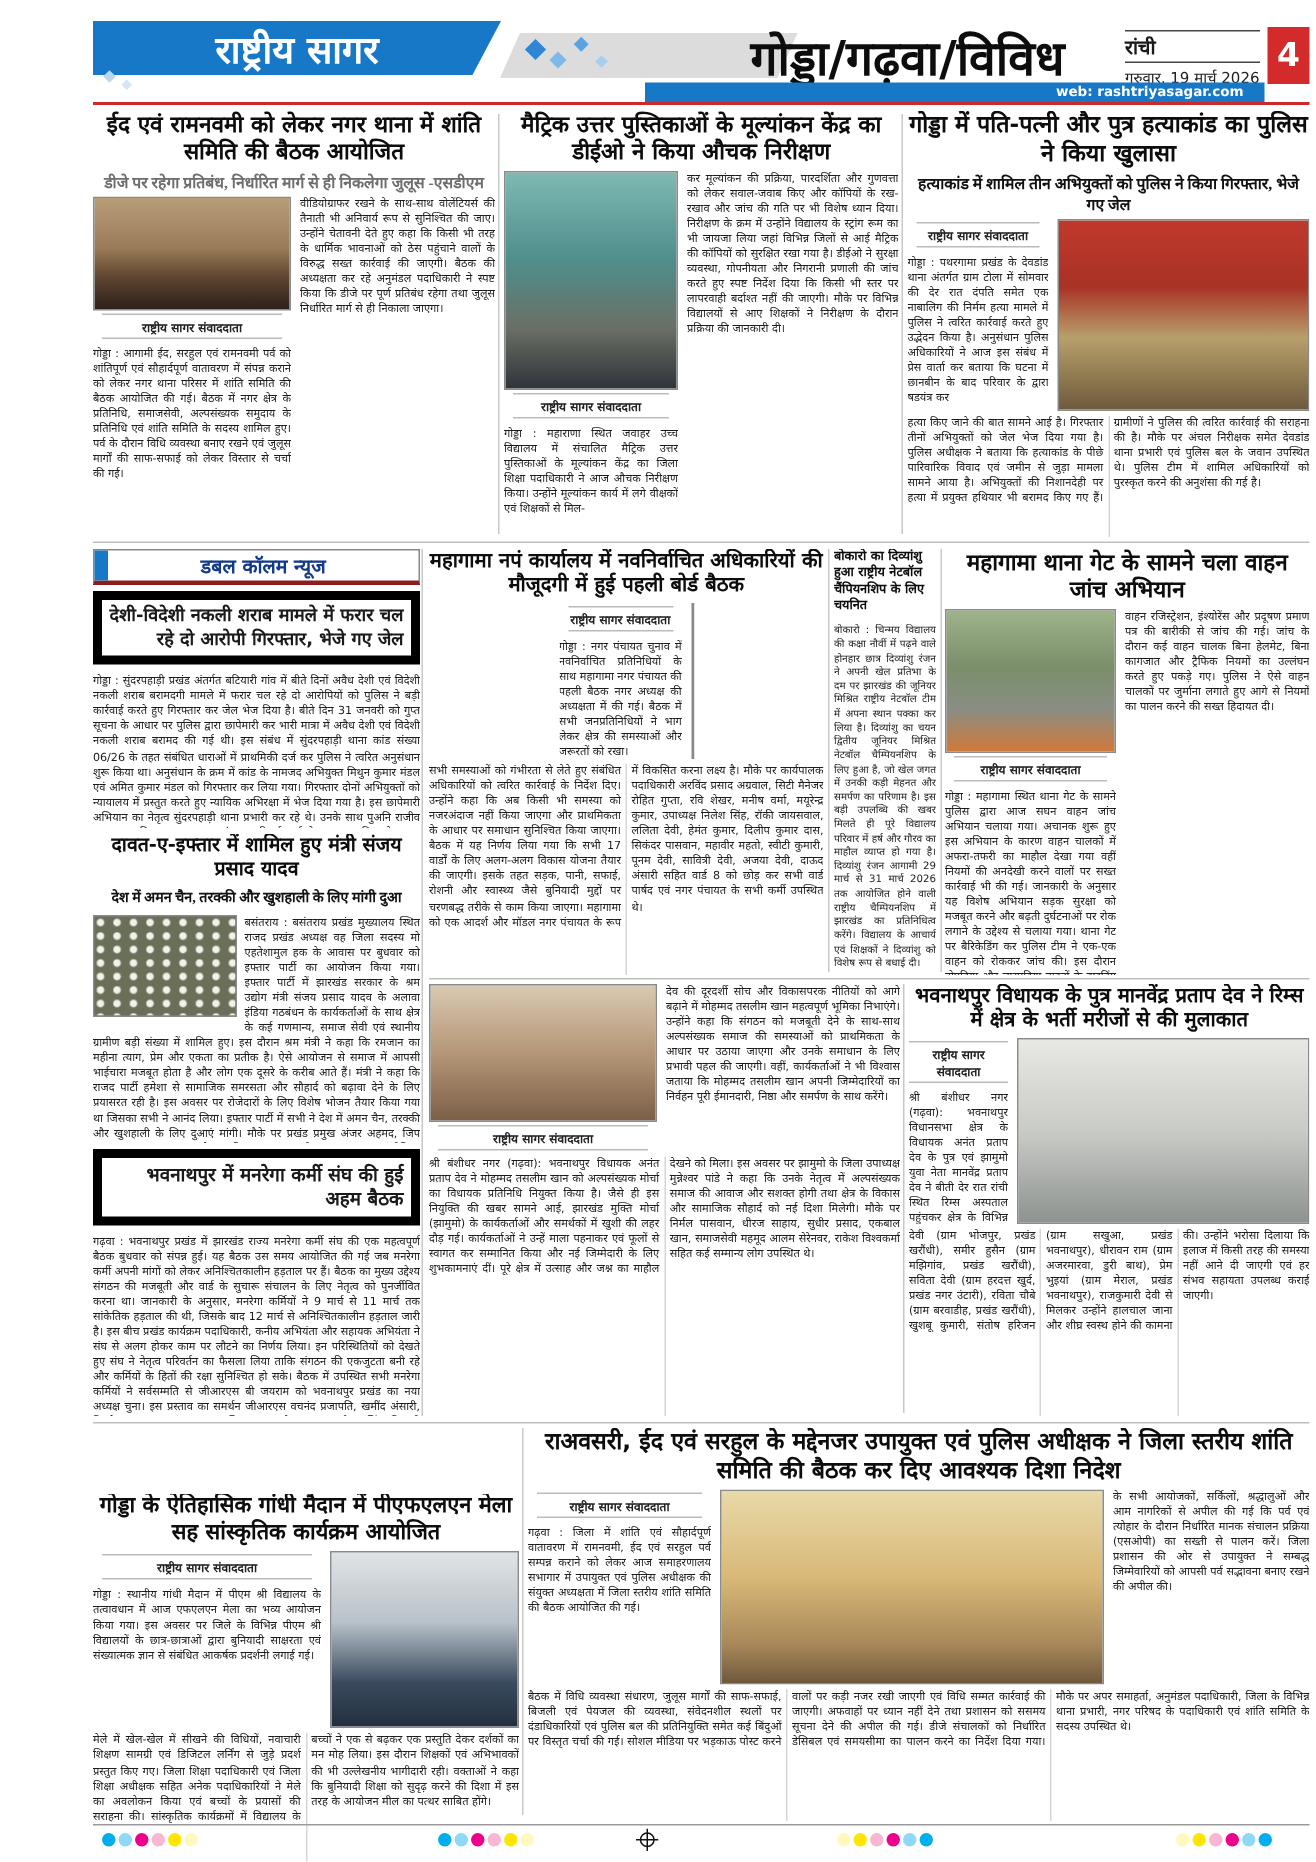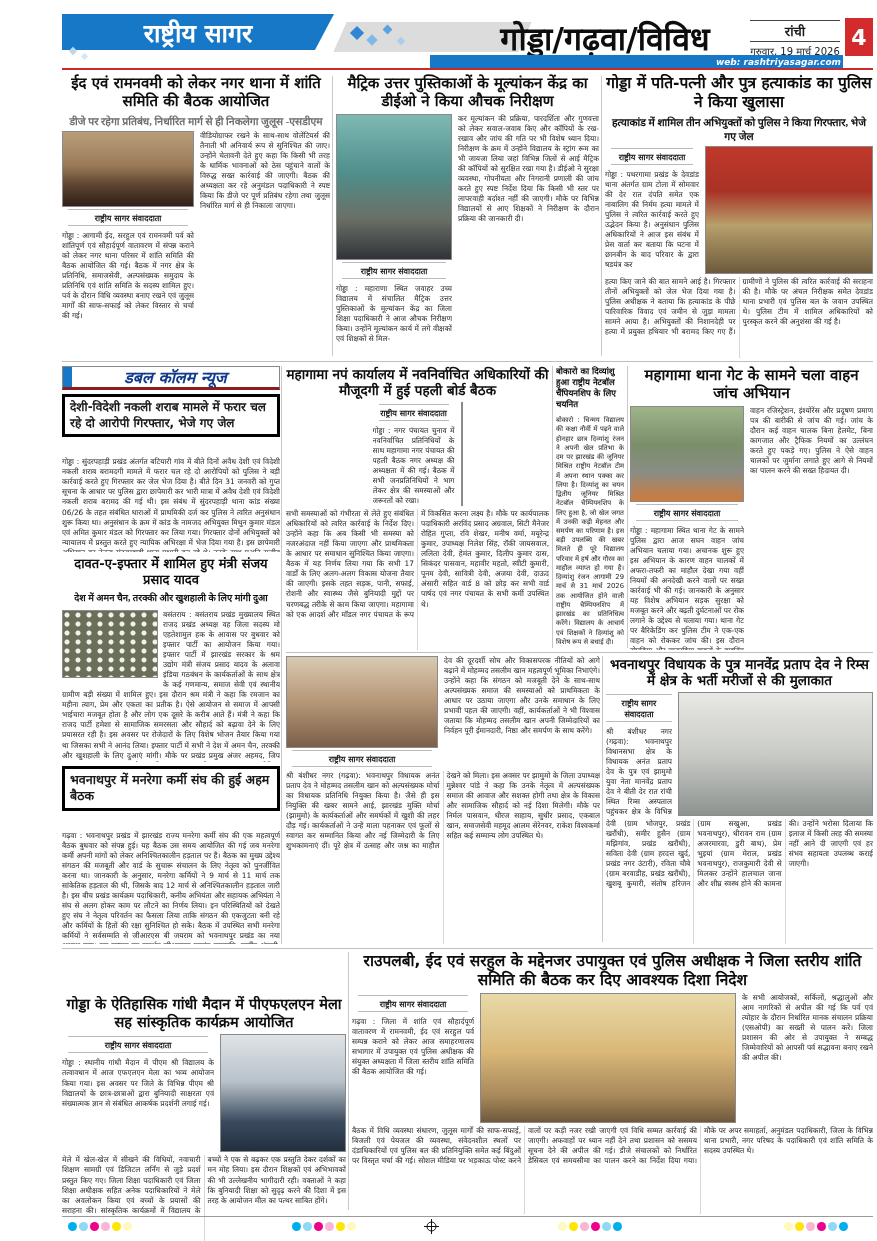--- a/index.html
+++ b/index.html
@@ -7,49 +7,49 @@
         font-family:"DejaVu Sans","Liberation Sans",sans-serif;color:#1a1a1a;}
   
   .mast{position:absolute;left:62px;top:14px;width:272px;height:36px;background:#1878c8;
         color:#fff;display:flex;align-items:center;justify-content:center;font-weight:bold;
         font-size:25px;clip-path:polygon(0 0,100% 0,93% 100%,0 100%);}
   .grayband{position:absolute;left:340px;top:22px;width:185px;height:30px;background:#dcdcdc;
         transform:skewX(-24deg);}
   .dmd{position:absolute;width:10px;height:10px;transform:rotate(45deg);}
   .ed-title{position:absolute;left:462px;top:18px;width:286px;height:38px;display:flex;
         align-items:center;justify-content:center;font-weight:bold;font-size:32px;color:#0d0d0d;}
-  .dateblock{position:absolute;left:750px;top:20px;width:90px;text-align:center;}
+  .dateblock{position:absolute;left:750px;top:20px;width:90px;}
   .dateblock .city{font-weight:bold;font-size:13px;border-top:1px solid #444;border-bottom:1px solid #444;padding:1px 0;}
   .dateblock .dt{font-size:10px;padding-top:2px;color:#222;}
   .pagebox{position:absolute;left:845px;top:18px;width:28px;height:38px;background:#d32b2b;
         color:#fff;font-weight:bold;font-size:22px;display:flex;align-items:center;justify-content:center;}
   .webbar{position:absolute;left:430px;top:55px;width:413px;height:13px;background:#1878c8;color:#fff;
-        font-size:9px;font-weight:bold;display:flex;align-items:center;justify-content:flex-end;padding-right:2px;box-sizing:border-box;font-style:italic;}
+        font-size:9px;font-weight:bold;display:flex;align-items:center;justify-content:flex-end;padding-right:14px;box-sizing:border-box;}
   .redline{position:absolute;left:62px;top:68px;width:811px;height:2px;background:#cc2a2a;}
   
   .art{position:absolute;display:flex;flex-direction:column;overflow:hidden;box-sizing:border-box;}
   .hl{font-weight:bold;text-align:center;line-height:1.22;color:#0d0d0d;margin:0 0 3px 0;}
   .sub{font-weight:bold;text-align:center;color:#6e6e6e;margin:0 0 3px 0;font-family:Liberation Serif, serif;}
   .sub.dark{color:#111;}
   .byline{font-weight:bold;font-size:8px;text-align:center;color:#222;padding:2px 0;margin:2px 6px;
         border-top:1px solid #bbb;border-bottom:1px solid #bbb;}
   .body-txt{font-size:7.4px;line-height:1.36;text-align:justify;color:#1c1c1c;overflow:hidden;}
   .row{display:flex;gap:6px;}
   .fill{flex:1;overflow:hidden;margin-top:3px;}
   .cols2{columns:2;column-gap:7px;column-rule:1px solid #d6d6d6;height:100%;}
   .cols3{columns:3;column-gap:7px;column-rule:1px solid #d6d6d6;height:100%;}
   .photo{border:1px solid #8a8a8a;box-sizing:border-box;flex-shrink:0;}
-  .boxed{border:3px solid #000000;padding:3px 5px;font-weight:bold;text-align:left;line-height:1.3;margin-bottom:17px;}
+  .boxed{border:6px solid #000000;padding:3px 5px;font-weight:bold;text-align:right;line-height:1.3;margin-bottom:3px;}
   .vsep{position:absolute;width:1px;background:#c8c8c8;}
   .hsep{position:absolute;height:1px;background:#bfbfbf;}
   
   .sechdr{position:absolute;left:62px;top:366px;width:218px;height:24px;border:1px solid #888;
         border-bottom:3px solid #8c1d1d;display:flex;align-items:center;box-sizing:border-box;}
   .sechdr .blk{width:9px;height:100%;background:#1878c8;}
-  .sechdr .txt{flex:1;text-align:center;font-weight:bold;font-size:16px;color:#123a8a;font-style:italic;}
+  .sechdr .txt{flex:1;text-align:center;font-weight:bold;font-size:13px;color:#123a8a;}
   
   .ph-a1{background:linear-gradient(180deg,#b99d79,#9a7b57 45%,#5d4430 72%,#2e2019);}
   .ph-a2{background:linear-gradient(180deg,#7fb9b4,#4f8f8c 40%,#6a6f66 72%,#30343a);}
   .ph-a3{background:linear-gradient(180deg,#c0392b,#a93226 35%,#b7a06b 62%,#6d5a3c);}
   .ph-a5{background-color:#6a6f5a;background-image:radial-gradient(circle at 4px 4px,#f3f2ea 0 2px,rgba(0,0,0,0) 3px);background-size:11px 9px;}
   .ph-a7{background:linear-gradient(180deg,#caa77a,#9c6f44 50%,#734e2e);}
   .ph-a9{background:linear-gradient(180deg,#9fb48a,#7a8f6a 40%,#8a8d84 70%,#d07a3a);}
   .ph-a10{background:linear-gradient(180deg,#d9c9b2,#b59677 50%,#7a5f49);}
   .ph-a11{background:linear-gradient(180deg,#e8e8e4,#c9cbc6 50%,#8e9390);}
   .ph-a12{background:linear-gradient(180deg,#dfe3e6,#b8c2c9 40%,#3a4a5e 75%,#222f3f);}
@@ -248,21 +248,21 @@
         <div class="body-txt fill">गोड्डा : स्थानीय गांधी मैदान में पीएम श्री विद्यालय के तत्वावधान में आज एफएलएन मेला का भव्य आयोजन किया गया। इस अवसर पर जिले के विभिन्न पीएम श्री विद्यालयों के छात्र-छात्राओं द्वारा बुनियादी साक्षरता एवं संख्यात्मक ज्ञान से संबंधित आकर्षक प्रदर्शनी लगाई गई।</div>
       </div>
       <div class="photo ph-a12" style="flex:1;"></div>
     </div>
     <div class="fill body-txt">
       <div class="cols2">मेले में खेल-खेल में सीखने की विधियों, नवाचारी शिक्षण सामग्री एवं डिजिटल लर्निंग से जुड़े प्रदर्श प्रस्तुत किए गए। जिला शिक्षा पदाधिकारी एवं जिला शिक्षा अधीक्षक सहित अनेक पदाधिकारियों ने मेले का अवलोकन किया एवं बच्चों के प्रयासों की सराहना की। सांस्कृतिक कार्यक्रमों में विद्यालय के बच्चों ने एक से बढ़कर एक प्रस्तुति देकर दर्शकों का मन मोह लिया। इस दौरान शिक्षकों एवं अभिभावकों की भी उल्लेखनीय भागीदारी रही। वक्ताओं ने कहा कि बुनियादी शिक्षा को सुदृढ़ करने की दिशा में इस तरह के आयोजन मील का पत्थर साबित होंगे।</div>
     </div>
   </div>
 
   <div class="art" id="a13">
-    <div class="hl" style="font-size:15.5px;">राउपलबी, ईद एवं सरहुल के मद्देनजर उपायुक्त एवं पुलिस अधीक्षक ने जिला स्तरीय शांति समिति की बैठक कर दिए आवश्यक दिशा निदेश</div>
+    <div class="hl" style="font-size:15.5px;">राअवसरी, ईद एवं सरहुल के मद्देनजर उपायुक्त एवं पुलिस अधीक्षक ने जिला स्तरीय शांति समिति की बैठक कर दिए आवश्यक दिशा निदेश</div>
     <div class="row" style="height:130px;overflow:hidden;">
       <div style="width:122px;display:flex;flex-direction:column;overflow:hidden;">
         <div class="byline">राष्ट्रीय सागर संवाददाता</div>
         <div class="body-txt fill">गढ़वा : जिला में शांति एवं सौहार्दपूर्ण वातावरण में रामनवमी, ईद एवं सरहुल पर्व सम्पन्न कराने को लेकर आज समाहरणालय सभागार में उपायुक्त एवं पुलिस अधीक्षक की संयुक्त अध्यक्षता में जिला स्तरीय शांति समिति की बैठक आयोजित की गई।</div>
       </div>
       <div class="photo ph-a13" style="width:256px;"></div>
       <div class="body-txt" style="flex:1;">के सभी आयोजकों, सर्किलों, श्रद्धालुओं और आम नागरिकों से अपील की गई कि पर्व एवं त्योहार के दौरान निर्धारित मानक संचालन प्रक्रिया (एसओपी) का सख्ती से पालन करें। जिला प्रशासन की ओर से उपायुक्त ने सम्बद्ध जिम्मेवारियों को आपसी पर्व सद्भावना बनाए रखने की अपील की।</div>
     </div>
     <div class="fill body-txt">
       <div class="cols3">बैठक में विधि व्यवस्था संधारण, जुलूस मार्गों की साफ-सफाई, बिजली एवं पेयजल की व्यवस्था, संवेदनशील स्थलों पर दंडाधिकारियों एवं पुलिस बल की प्रतिनियुक्ति समेत कई बिंदुओं पर विस्तृत चर्चा की गई। सोशल मीडिया पर भड़काऊ पोस्ट करने वालों पर कड़ी नजर रखी जाएगी एवं विधि सम्मत कार्रवाई की जाएगी। अफवाहों पर ध्यान नहीं देने तथा प्रशासन को ससमय सूचना देने की अपील की गई। डीजे संचालकों को निर्धारित डेसिबल एवं समयसीमा का पालन करने का निर्देश दिया गया। मौके पर अपर समाहर्ता, अनुमंडल पदाधिकारी, जिला के विभिन्न थाना प्रभारी, नगर परिषद के पदाधिकारी एवं शांति समिति के सदस्य उपस्थित थे।</div>

